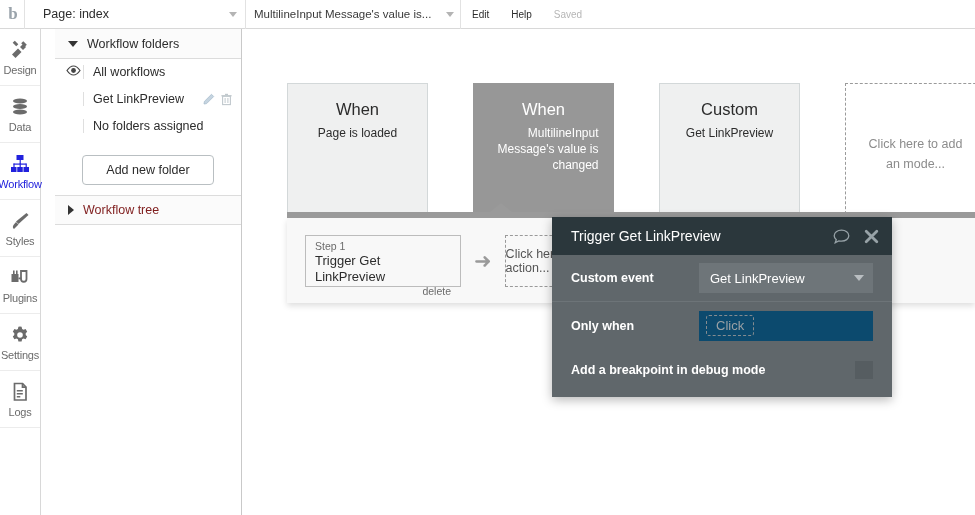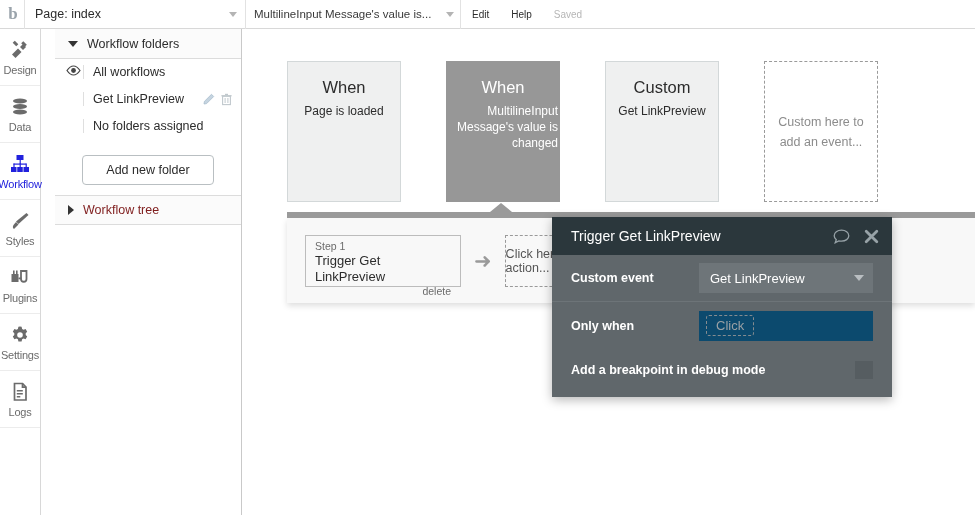--- a/index.html
+++ b/index.html
@@ -19,21 +19,21 @@
   }
   .logo-cell {
     width: 24px; height: 29px; display: flex; align-items: center;
     justify-content: center; color: #9aa3ab; font-size: 17px;
     font-family: "Liberation Serif", serif; font-weight: bold;
     padding-left: 2px;
   }
   .page-select {
     width: 222px; height: 29px; display: flex; align-items: center;
     border-left: 1px solid #e2e2e2; border-right: 1px solid #e2e2e2;
-    padding: 0 8px 0 10px; cursor: pointer;
+    padding: 0 8px 0 18px; cursor: pointer;
   }
   .page-select .lbl { font-size: 12.5px; color: #2c2c2c; flex: 1; }
   .event-select {
     width: 215px; height: 29px; display: flex; align-items: center;
     border-right: 1px solid #e2e2e2; padding: 0 6px 0 8px; cursor: pointer;
   }
   .event-select .lbl {
     font-size: 11.5px; color: #3a3a3a; flex: 1; white-space: nowrap;
     overflow: hidden;
   }
@@ -116,22 +116,22 @@
   }
 
   
   .canvas {
     position: absolute; left: 243px; top: 29px; width: 732px; height: 486px;
     background: #ffffff; overflow: hidden;
   }
 
   .ev-row { position: absolute; left: 44px; top: 32px; display: flex; gap: 45px; }
   .ev-card {
-    width: 114px; height: 141px; display: flex; flex-direction: column;
-    align-items: center; padding-top: 16px; cursor: pointer;
+    width: 141px; height: 141px; display: flex; flex-direction: column;
+    align-items: center; padding-top: 16px; cursor: pointer; margin-top: 22px;
   }
   .ev-card.plain { background: #eff0f0; border: 1px solid #d3d8d9; }
   .ev-card.selected { background: #979797; border: 1px solid #979797; }
   .ev-card.dashed {
     background: #ffffff; border: 1px dashed #9a9a9a;
     justify-content: center; padding-top: 0;
   }
   .ev-title { font-size: 16.5px; color: #2c2c2c; margin-bottom: 6px; }
   .ev-sub { font-size: 12px; color: #2c2c2c; text-align: right;
     line-height: 16px; max-width: 110px; }
@@ -392,21 +392,21 @@
         <div class="ev-title">When</div>
         <div class="ev-sub">MultilineInput Message's value is changed</div>
       </div>
 
       <div class="ev-card plain">
         <div class="ev-title">Custom</div>
         <div class="ev-sub">Get LinkPreview</div>
       </div>
 
       <div class="ev-card dashed">
-        <div class="ev-placeholder">Custom here to add an event...</div>
+        <div class="ev-placeholder">Click here to add an mode...</div>
       </div>
     </div>
 
     <div class="steps-wrap">
       <div class="steps-bar">
         <span class="steps-caret"></span>
       </div>
       <div class="steps-body">
 
         <div class="step-card">

